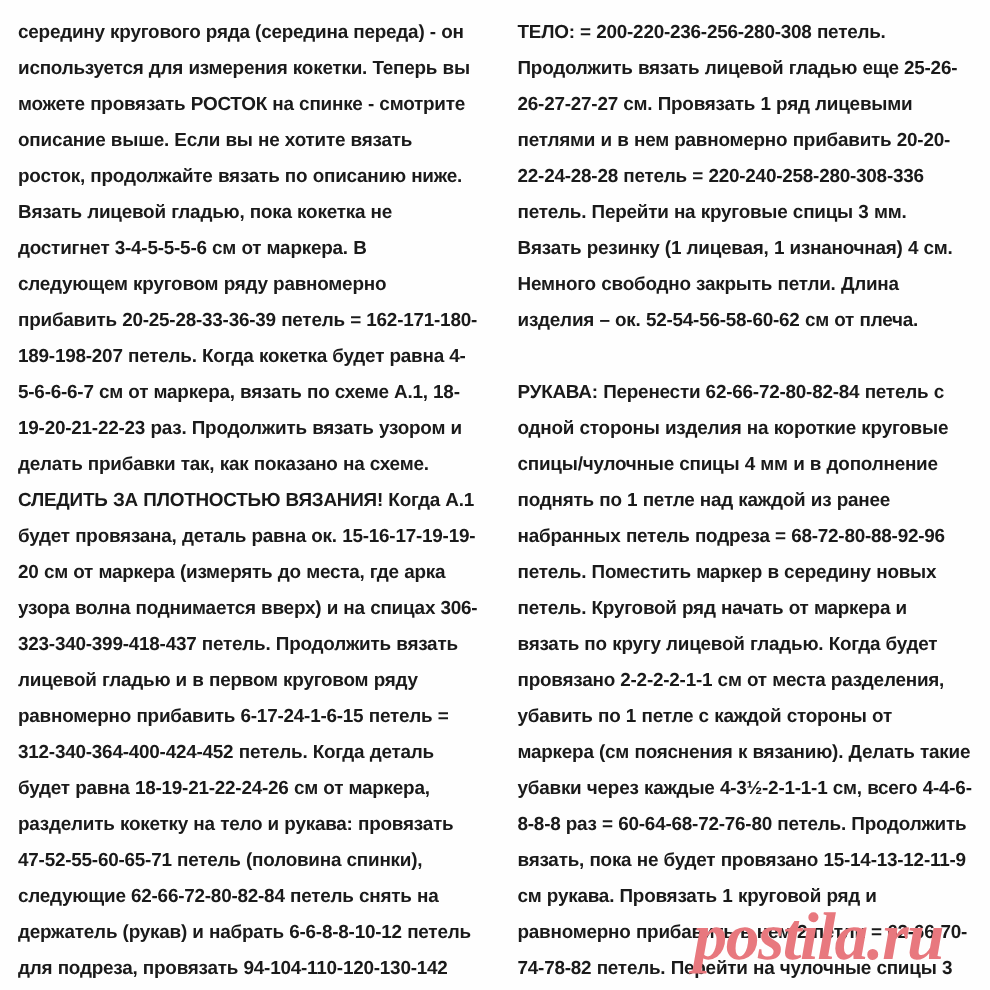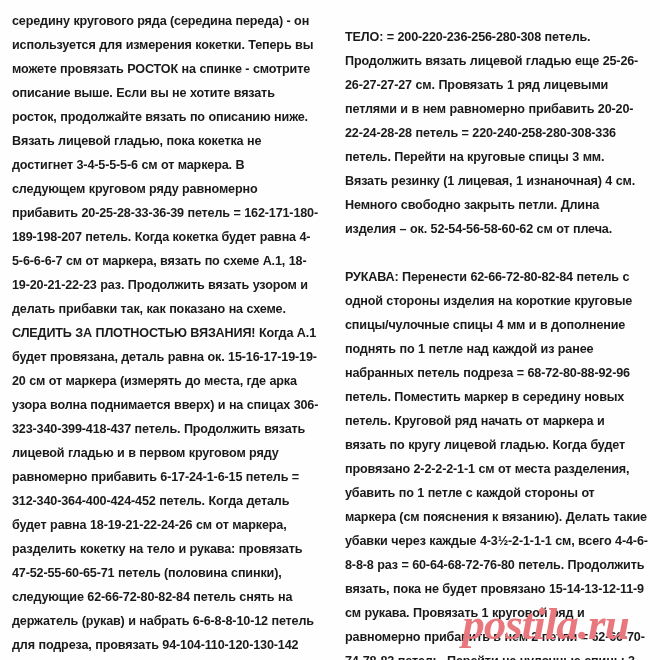--- a/index.html
+++ b/index.html
@@ -35,21 +35,20 @@
     width: 330px;
     padding-top: 9px;
   }
   .col-left {
     padding-left: 12px;
     padding-right: 10px;
   }
   .col-right {
     padding-left: 15px;
     padding-right: 12px;
-    margin-top: 16px;
   }
   .para {
     margin: 0;
     font-size: 12.6px;
     line-height: 24px;
     color: #1a1a1a;
     letter-spacing: -0.15px;
     word-spacing: 0.2px;
     text-align: left;
     font-weight: 600;

